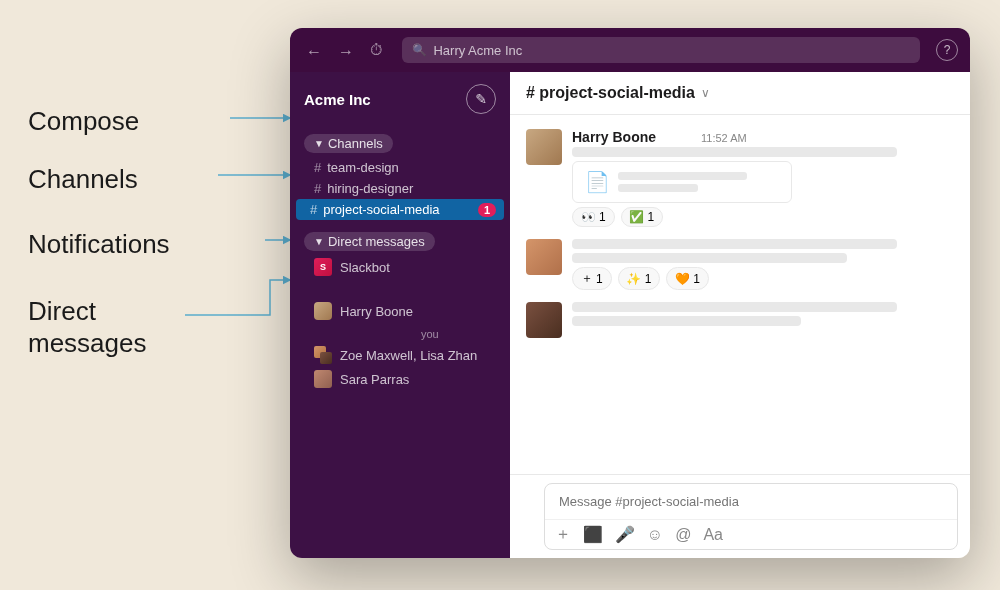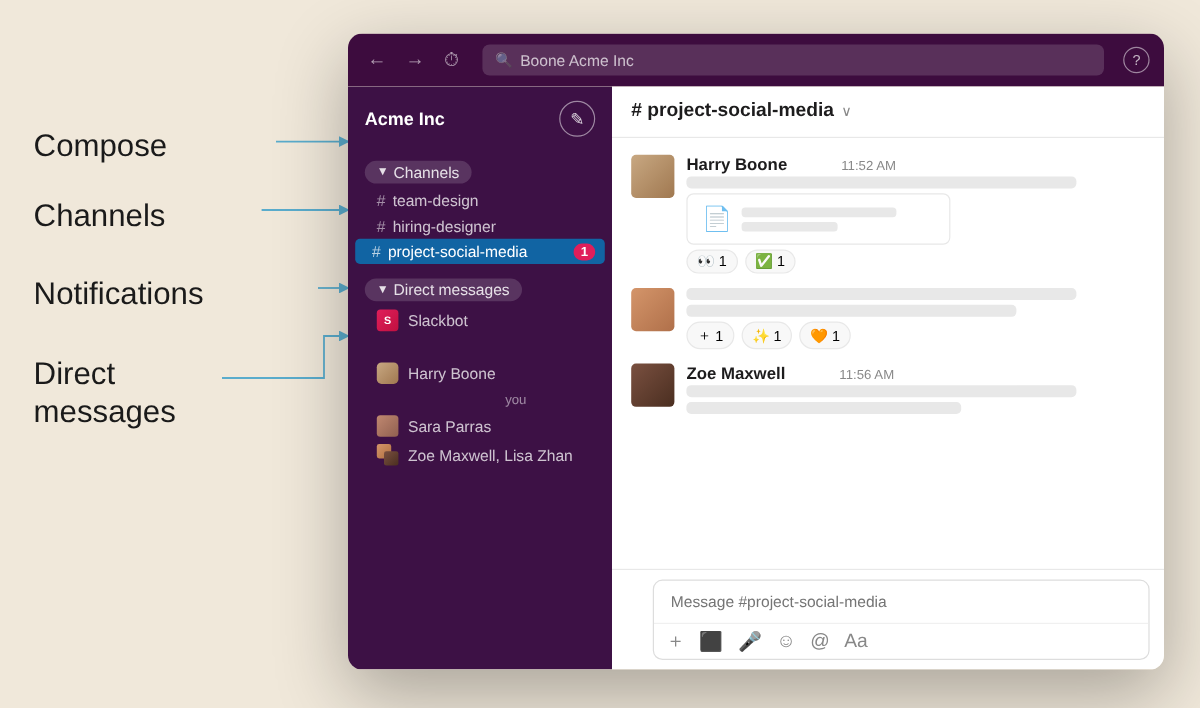--- a/index.html
+++ b/index.html
@@ -451,21 +451,21 @@
 </svg>
 
 <div class="app-window">
 
   <div class="title-bar">
     <span class="nav-btn">←</span>
     <span class="nav-btn">→</span>
     <span class="nav-btn">⏱</span>
     <div class="search-bar">
       <span class="search-icon-small">🔍</span>
-      <span>Boone Acme Inc</span>
+      <span>Harry Acme Inc</span>
     </div>
     <div class="help-btn">
       <span>?</span>
     </div>
   </div>
 
   <div class="app-body">
 
     <div class="sidebar">
 
@@ -508,29 +508,29 @@
         <div class="dm-item">
           <div class="dm-avatar slackbot-icon">S</div>
           <span>Slackbot</span>
         </div>
         <div class="dm-item">
           <div class="dm-avatar person-harry"></div>
           <span>Harry Boone</span>
           <span class="you-tag">you</span>
         </div>
         <div class="dm-item">
-          <div class="dm-avatar" style="background:linear-gradient(135deg,#c08870,#906050);border-radius:3px;"></div>
-          <span>Sara Parras</span>
-        </div>
-        <div class="dm-item">
           <div class="multi-avatar">
             <div class="a1"></div>
             <div class="a2"></div>
           </div>
           <span>Zoe Maxwell, Lisa Zhan</span>
+        </div>
+        <div class="dm-item">
+          <div class="dm-avatar" style="background:linear-gradient(135deg,#c08870,#906050);border-radius:3px;"></div>
+          <span>Sara Parras</span>
         </div>
       </div>
 
     </div>
 
     <div class="chat-area">
 
       <div class="chat-header">
         <span class="channel-title"># project-social-media</span>
         <span class="chevron-down">∨</span>
@@ -585,24 +585,20 @@
                 <span>🧡</span>
                 <span>1</span>
               </div>
             </div>
           </div>
         </div>
 
         <div class="message">
           <div class="message-avatar person-zoe"></div>
           <div class="message-content">
-            <div class="message-header">
-              <span class="sender-name">Zoe Maxwell</span>
-              <span class="timestamp">11:56 AM</span>
-            </div>
             <div class="message-text-line message-text-long"></div>
             <div class="message-text-line message-text-short"></div>
           </div>
         </div>
 
       </div>
 
       <div class="message-input-area">
         <div class="message-input-box">
           <input class="message-input-field" type="text" placeholder="Message #project-social-media" style="">

